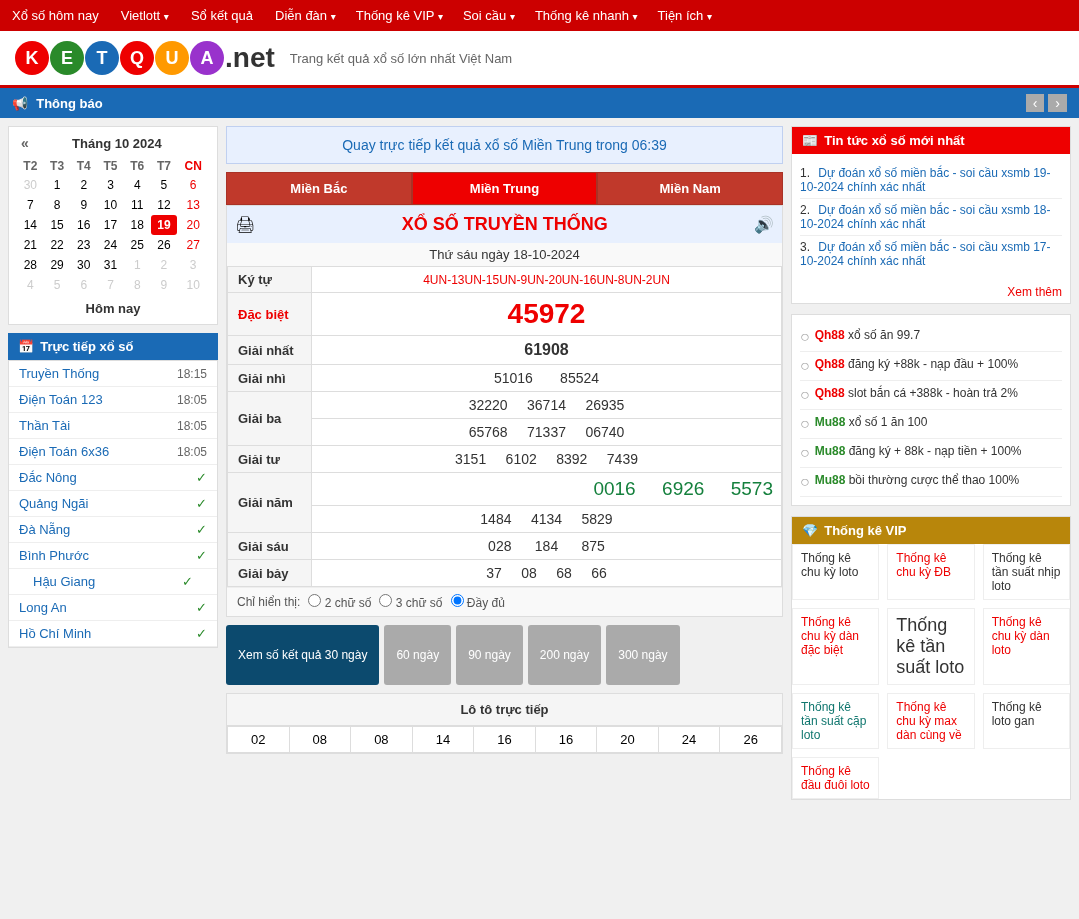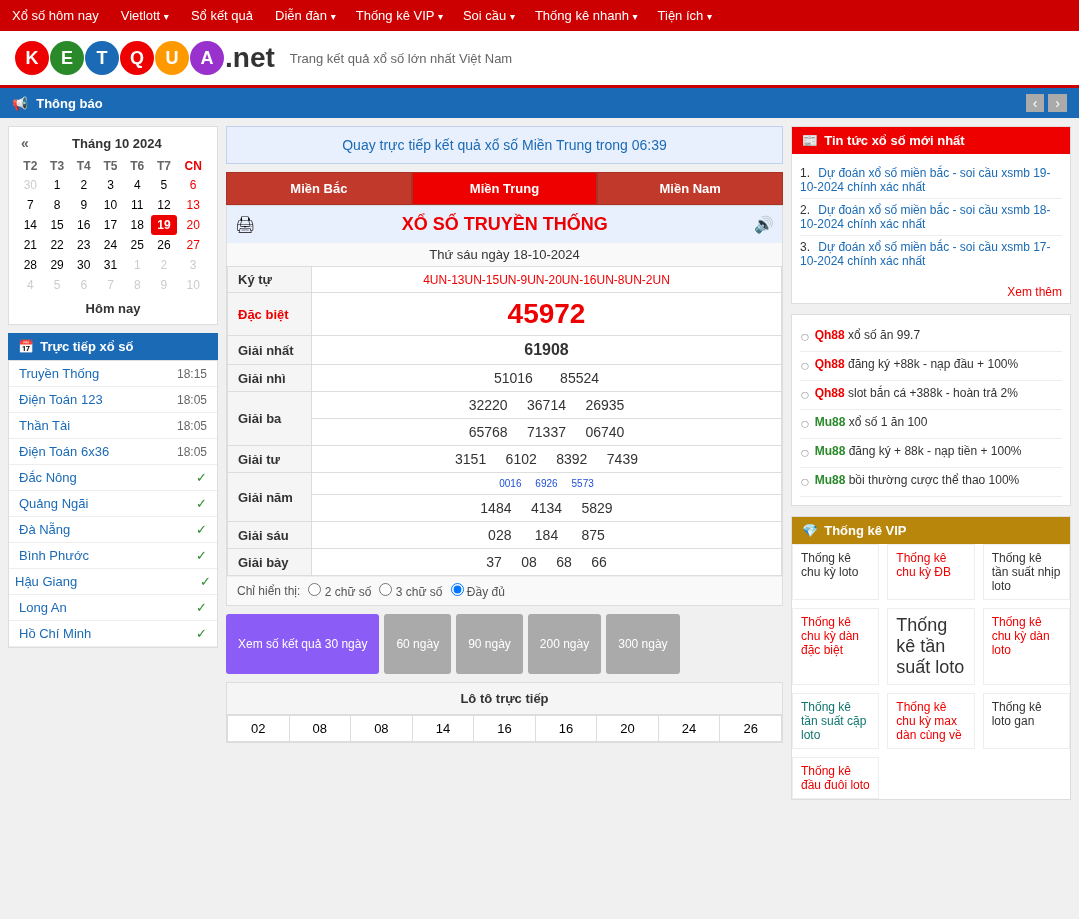--- a/index.html
+++ b/index.html
@@ -153,21 +153,21 @@
           <span style="color: rgb(42, 138, 42);">✓</span>
         </div>
         <div style="display: flex; justify-content: space-between; align-items: center; padding: 5px 10px; border-bottom: 1px solid rgb(238, 238, 238); font-size: 13px; cursor: pointer;">
           <span style="color: rgb(26, 106, 181);">Đà Nẵng</span>
           <span style="color: rgb(42, 138, 42);">✓</span>
         </div>
         <div style="display: flex; justify-content: space-between; align-items: center; padding: 5px 10px; border-bottom: 1px solid rgb(238, 238, 238); font-size: 13px; cursor: pointer;">
           <span style="color: rgb(26, 106, 181);">Bình Phước</span>
           <span style="color: rgb(42, 138, 42);">✓</span>
         </div>
-        <div style="display: flex; justify-content: space-between; align-items: center; padding: 5px 6px; border-bottom: 1px solid rgb(238, 238, 238); font-size: 13px; cursor: pointer;">
+        <div style="display: flex; justify-content: space-between; align-items: center; padding: 5px 24px; border-bottom: 1px solid rgb(238, 238, 238); font-size: 13px; cursor: pointer;">
           <span style="color: rgb(26, 106, 181);">Hậu Giang</span>
           <span style="color: rgb(42, 138, 42);">✓</span>
         </div>
         <div style="display: flex; justify-content: space-between; align-items: center; padding: 5px 10px; border-bottom: 1px solid rgb(238, 238, 238); font-size: 13px; cursor: pointer;">
           <span style="color: rgb(26, 106, 181);">Long An</span>
           <span style="color: rgb(42, 138, 42);">✓</span>
         </div>
         <div style="display: flex; justify-content: space-between; align-items: center; padding: 5px 10px; border-bottom: 1px solid rgb(238, 238, 238); font-size: 13px; cursor: pointer;">
           <span style="color: rgb(26, 106, 181);">Hồ Chí Minh</span>
           <span style="color: rgb(42, 138, 42);">✓</span>
@@ -216,21 +216,21 @@
         </tr>
         <tr>
           <td style="border:1px solid #ddd;padding:5px 8px;text-align:center;font-size:14px;color:#333;">65768 &nbsp;&nbsp;&nbsp; 71337 &nbsp;&nbsp;&nbsp; 06740</td>
         </tr>
         <tr>
           <td style="border:1px solid #ddd;padding:5px 8px;background:#f5f5f5;font-weight:bold;color:#333;text-align:left;padding-left:10px;">Giải tư</td>
           <td style="border:1px solid #ddd;padding:5px 8px;text-align:center;font-size:14px;color:#333;">3151 &nbsp;&nbsp;&nbsp; 6102 &nbsp;&nbsp;&nbsp; 8392 &nbsp;&nbsp;&nbsp; 7439</td>
         </tr>
         <tr>
           <td rowspan="2" style="border:1px solid #ddd;padding:5px 8px;background:#f5f5f5;font-weight:bold;color:#333;text-align:left;padding-left:10px;vertical-align:middle;">Giải năm</td>
-          <td style="border:1px solid #ddd;padding:5px 8px;text-align:center;font-size:10px;color:#1d4ed8;">0016 &nbsp;&nbsp;&nbsp; 6926 &nbsp;&nbsp;&nbsp; 5573</td>
+          <td style="border:1px solid #ddd;padding:5px 8px;text-align:right;font-size:19px;color:#15803d;">0016 &nbsp;&nbsp;&nbsp; 6926 &nbsp;&nbsp;&nbsp; 5573</td>
         </tr>
         <tr>
           <td style="border:1px solid #ddd;padding:5px 8px;text-align:center;font-size:14px;color:#333;">1484 &nbsp;&nbsp;&nbsp; 4134 &nbsp;&nbsp;&nbsp; 5829</td>
         </tr>
         <tr>
           <td style="border:1px solid #ddd;padding:5px 8px;background:#f5f5f5;font-weight:bold;color:#333;text-align:left;padding-left:10px;">Giải sáu</td>
           <td style="border:1px solid #ddd;padding:5px 8px;text-align:center;font-size:14px;color:#333;">028 &nbsp;&nbsp;&nbsp;&nbsp; 184 &nbsp;&nbsp;&nbsp;&nbsp; 875</td>
         </tr>
         <tr>
           <td style="border:1px solid #ddd;padding:5px 8px;background:#f5f5f5;font-weight:bold;color:#333;text-align:left;padding-left:10px;">Giải bảy</td>
@@ -240,21 +240,21 @@
         </table>
       <div style="padding:6px 10px;background:#f9f9f9;border-top:1px solid #eee;font-size:12px;color:#555;display:flex;align-items:center;gap:8px;">
         <span>Chỉ hiển thị:</span>
         <label><input type="radio" name="disp" style=""> 2 chữ số</label>
         <label><input type="radio" name="disp" style=""> 3 chữ số</label>
         <label><input type="radio" name="disp" checked="" style=""> Đầy đủ</label>
       </div>
     </div>
 
     <div style="display:flex;gap:5px;margin:8px 0;flex-wrap:wrap;">
-      <button style="padding:6px 12px;border:none;cursor:pointer;font-size:12px;color:#fff;border-radius:3px;background:#8b5cf6;">Xem số kết quả 30 ngày</button>
+      <button style="padding:6px 12px;border:none;cursor:pointer;font-size:12px;color:#fff;border-radius:3px;background:#0c4a6e;">Xem số kết quả 30 ngày</button>
       <button style="padding:6px 12px;border:none;cursor:pointer;font-size:12px;color:#fff;border-radius:3px;background:#aaa;">60 ngày</button>
       <button style="padding:6px 12px;border:none;cursor:pointer;font-size:12px;color:#fff;border-radius:3px;background:#aaa;">90 ngày</button>
       <button style="padding:23px 12px;border:none;cursor:pointer;font-size:12px;color:#fff;border-radius:3px;background:#aaa;">200 ngày</button>
       <button style="padding:6px 12px;border:none;cursor:pointer;font-size:12px;color:#fff;border-radius:3px;background:#aaa;">300 ngày</button>
     </div>
 
     <div style="background:#fff;border:1px solid #ddd;margin-top:4px;">
       <div style="background:#f5f5f5;padding:8px;text-align:center;font-weight:bold;color:#333;border-bottom:1px solid #ddd;">Lô tô trực tiếp</div>
       <table style="width:100%;border-collapse:collapse;">
         <tbody>

